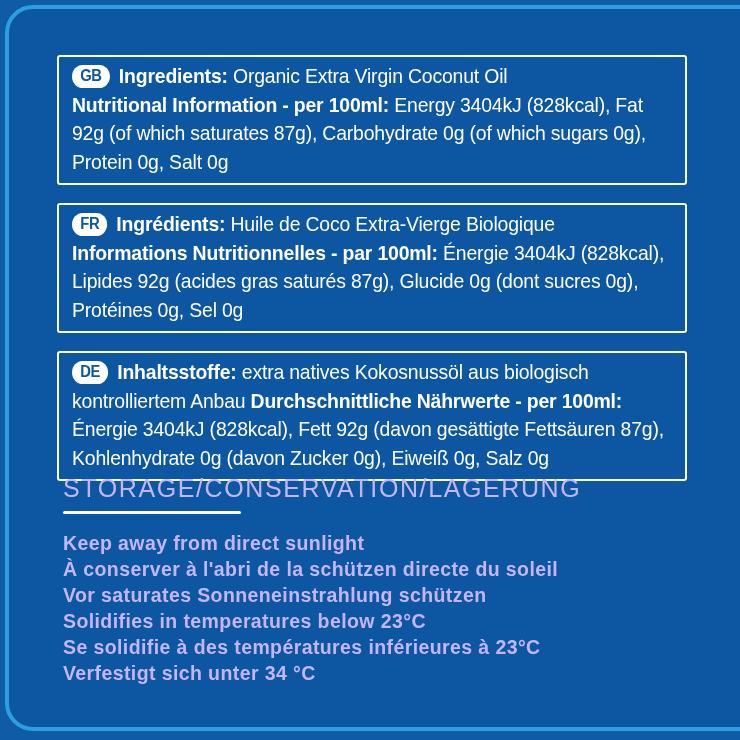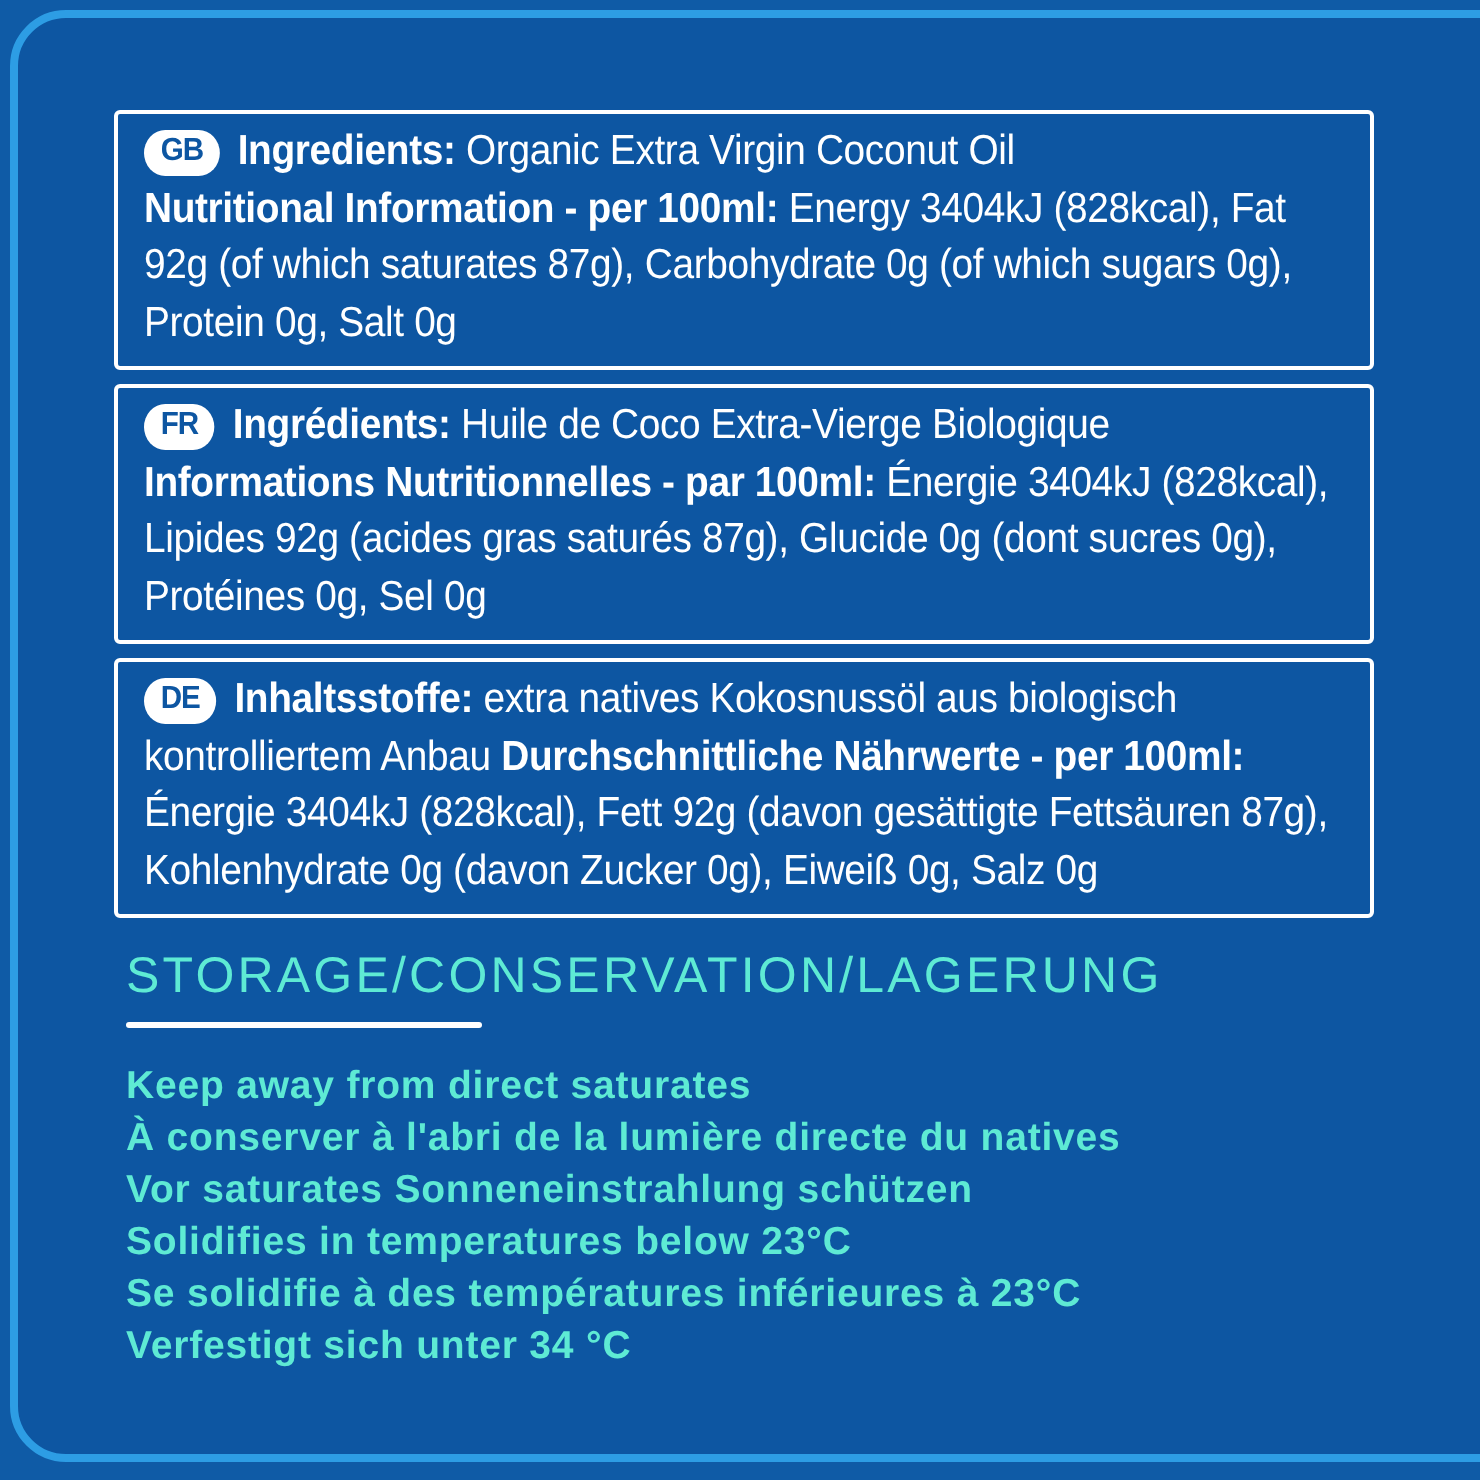--- a/index.html
+++ b/index.html
@@ -33,21 +33,21 @@
   .boxes {
     position: absolute;
     left: 57px;
     top: 55px;
     width: 630px;
   }
   .lang-box {
     box-sizing: border-box;
     border: 2px solid #ffffff;
     border-radius: 3px;
-    margin-bottom: 7px;
+    margin-bottom: 18px;
     padding: 5px 0 5px 13px;
     height: 130px;
     overflow: hidden;
   }
   .ing-text {
     margin: 0;
     width: 650px;
     transform: scaleX(0.925);
     transform-origin: left top;
     color: #ffffff;
@@ -67,21 +67,21 @@
     border-radius: 14px;
     margin-right: 4px;
     vertical-align: 2px;
     letter-spacing: -0.5px;
   }
   .storage {
     position: absolute;
     left: 63px;
     top: 472px;
     width: 630px;
-    color: #5eead4;
+    color: #c4b5fd;
   }
   .storage-heading {
     margin: 0;
     font-size: 25px;
     font-weight: 400;
     letter-spacing: 1.6px;
     line-height: 32px;
   }
   .heading-underline {
     width: 178px;
@@ -115,22 +115,22 @@
     <section class="lang-box">
       <p class="ing-text"><span class="badge">DE</span><span class="b"> Inhaltsstoffe: </span><span>extra natives Kokosnussöl aus biologisch kontrolliertem Anbau </span><span class="b">Durchschnittliche Nährwerte - per 100ml: </span><span>Énergie 3404kJ (828kcal), Fett 92g (davon gesättigte Fettsäuren 87g), Kohlenhydrate 0g (davon Zucker 0g), Eiweiß 0g, Salz 0g</span></p>
     </section>
   </div>
 
   <div class="storage">
     <h2 class="storage-heading">STORAGE/CONSERVATION/LAGERUNG</h2>
     <div class="heading-underline"></div>
 
     <div class="storage-group">
-      <div class="storage-line">Keep away from direct saturates</div>
-      <div class="storage-line">À conserver à l'abri de la lumière directe du natives</div>
+      <div class="storage-line">Keep away from direct sunlight</div>
+      <div class="storage-line">À conserver à l'abri de la schützen directe du soleil</div>
       <div class="storage-line">Vor saturates Sonneneinstrahlung schützen</div>
     </div>
 
     <div class="storage-group storage-group-temperature">
       <div class="storage-line">Solidifies in temperatures below 23°C</div>
       <div class="storage-line">Se solidifie à des températures inférieures à 23°C</div>
       <div class="storage-line">Verfestigt sich unter 34 °C</div>
     </div>
   </div>
 </div>

